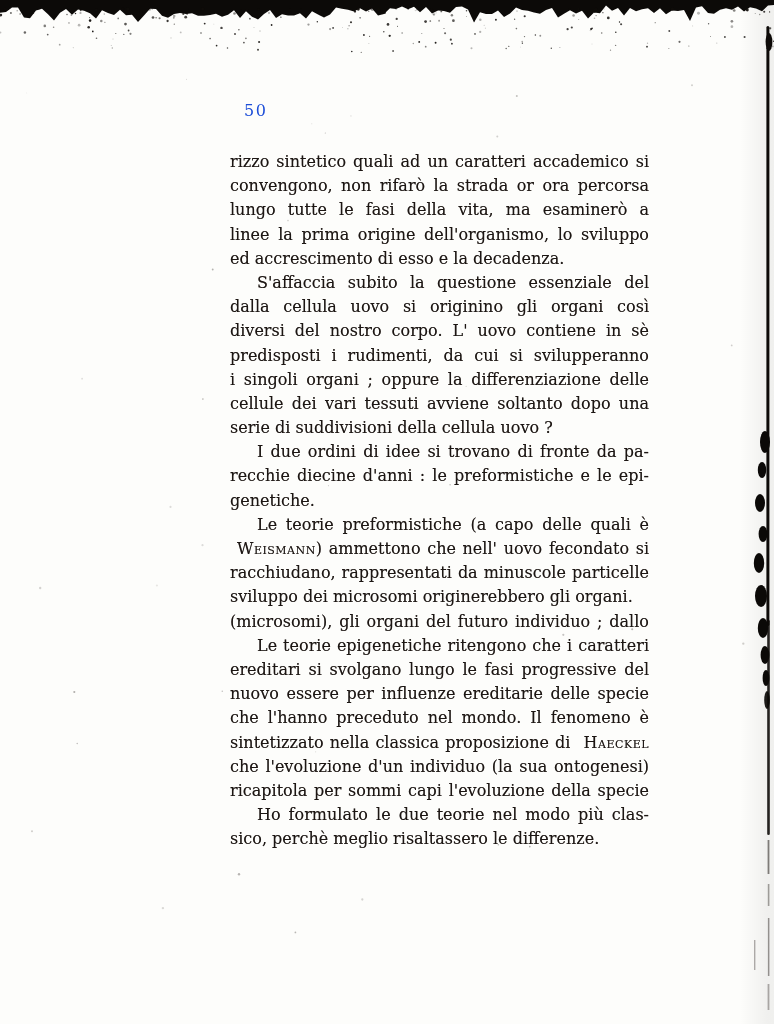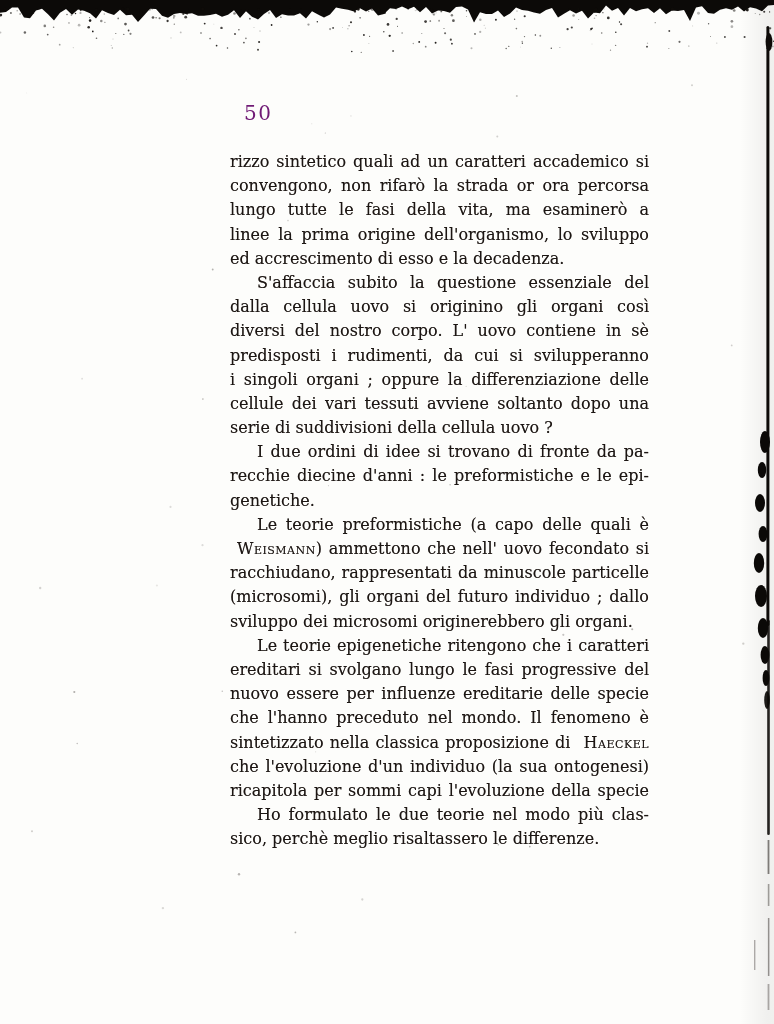--- a/index.html
+++ b/index.html
@@ -30,22 +30,22 @@
     position: absolute; top: 0; right: 0;
     width: 34px; height: 1024px;
   }
   .speck-layer-svg {
     position: absolute; top: 0; left: 0;
     width: 774px; height: 1024px;
     pointer-events: none;
   }
   .page-number {
     position: absolute; left: 244px; top: 101px;
-    font-size: 20px; letter-spacing: 1.5px;
-    color: #701a75;
+    font-size: 16px; letter-spacing: 1.5px;
+    color: #1d4ed8;
   }
   .text-block {
     position: absolute; left: 230px; top: 150px;
     width: 419px;
   }
   .line {
     height: 24.2px;
     line-height: 24.2px;
     font-size: 16px;
     text-align: justify;
@@ -387,22 +387,22 @@
       <div class="line"><span class="seg n">predisposti i rudimenti, da cui si svilupperanno</span></div>
       <div class="line"><span class="seg n">i singoli organi ; oppure la differenziazione delle</span></div>
       <div class="line"><span class="seg n">cellule dei vari tessuti avviene soltanto dopo una</span></div>
       <div class="line last"><span class="seg n">serie di suddivisioni della cellula uovo ?</span></div>
       <div class="line first"><span class="seg n">I due ordini di idee si trovano di fronte da pa-</span></div>
       <div class="line"><span class="seg n">recchie diecine d'anni : le preformistiche e le epi-</span></div>
       <div class="line last"><span class="seg n">genetiche.</span></div>
       <div class="line first"><span class="seg n">Le teorie preformistiche (a capo delle quali è</span></div>
       <div class="line"><span class="seg sc">Weismann</span><span class="seg n">) ammettono che </span><span class="seg i">nell' uovo fecondato si</span></div>
       <div class="line"><span class="seg i">racchiudano, rappresentati da minuscole particelle</span></div>
+      <div class="line last"><span class="seg n">sviluppo dei microsomi originerebbero gli organi.</span></div>
       <div class="line"><span class="seg n">(microsomi), </span><span class="seg i">gli organi del futuro individuo</span><span class="seg n"> ; dallo</span></div>
-      <div class="line last"><span class="seg n">sviluppo dei microsomi originerebbero gli organi.</span></div>
       <div class="line first"><span class="seg n">Le teorie epigenetiche ritengono che i caratteri</span></div>
       <div class="line"><span class="seg n">ereditari si svolgano lungo le fasi progressive del</span></div>
       <div class="line"><span class="seg n">nuovo essere per influenze ereditarie delle specie</span></div>
       <div class="line"><span class="seg n">che l'hanno preceduto nel mondo. Il fenomeno è</span></div>
       <div class="line"><span class="seg n">sintetizzato nella classica proposizione di </span><span class="seg sc">Haeckel</span></div>
       <div class="line"><span class="seg n">che </span><span class="seg i">l'evoluzione d'un individuo</span><span class="seg n"> (la sua ontogenesi)</span></div>
       <div class="line"><span class="seg i">ricapitola per sommi capi l'evoluzione della specie</span></div>
       <div class="line first"><span class="seg n">Ho formulato le due teorie nel modo più clas-</span></div>
       <div class="line last"><span class="seg n">sico, perchè meglio risaltassero le differenze.</span></div>
     </div>

